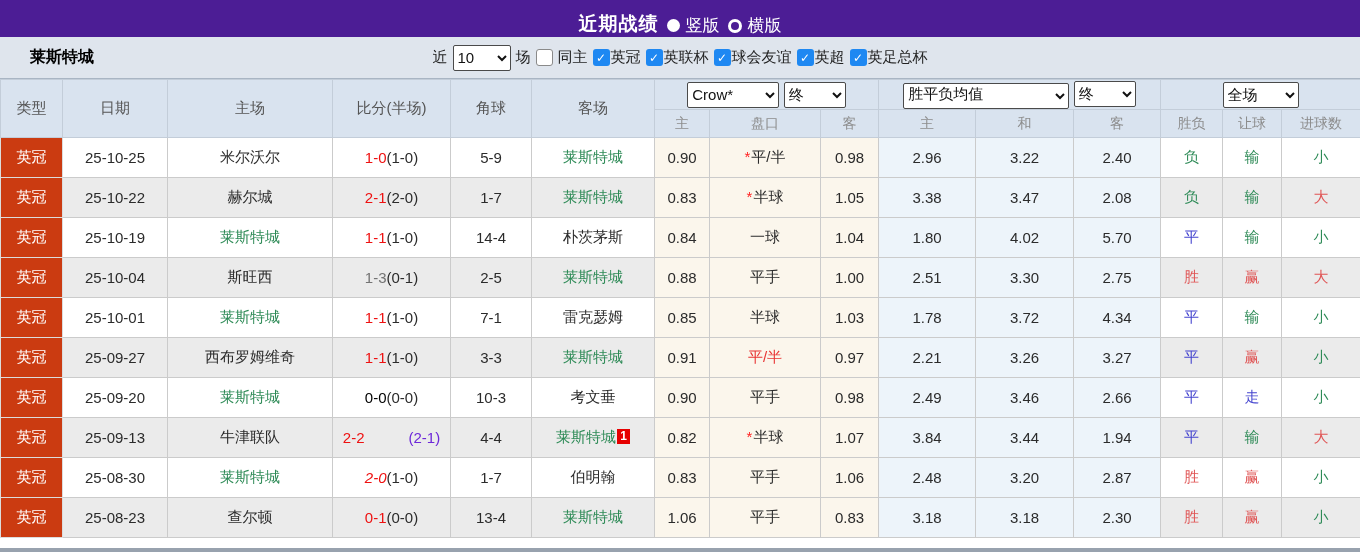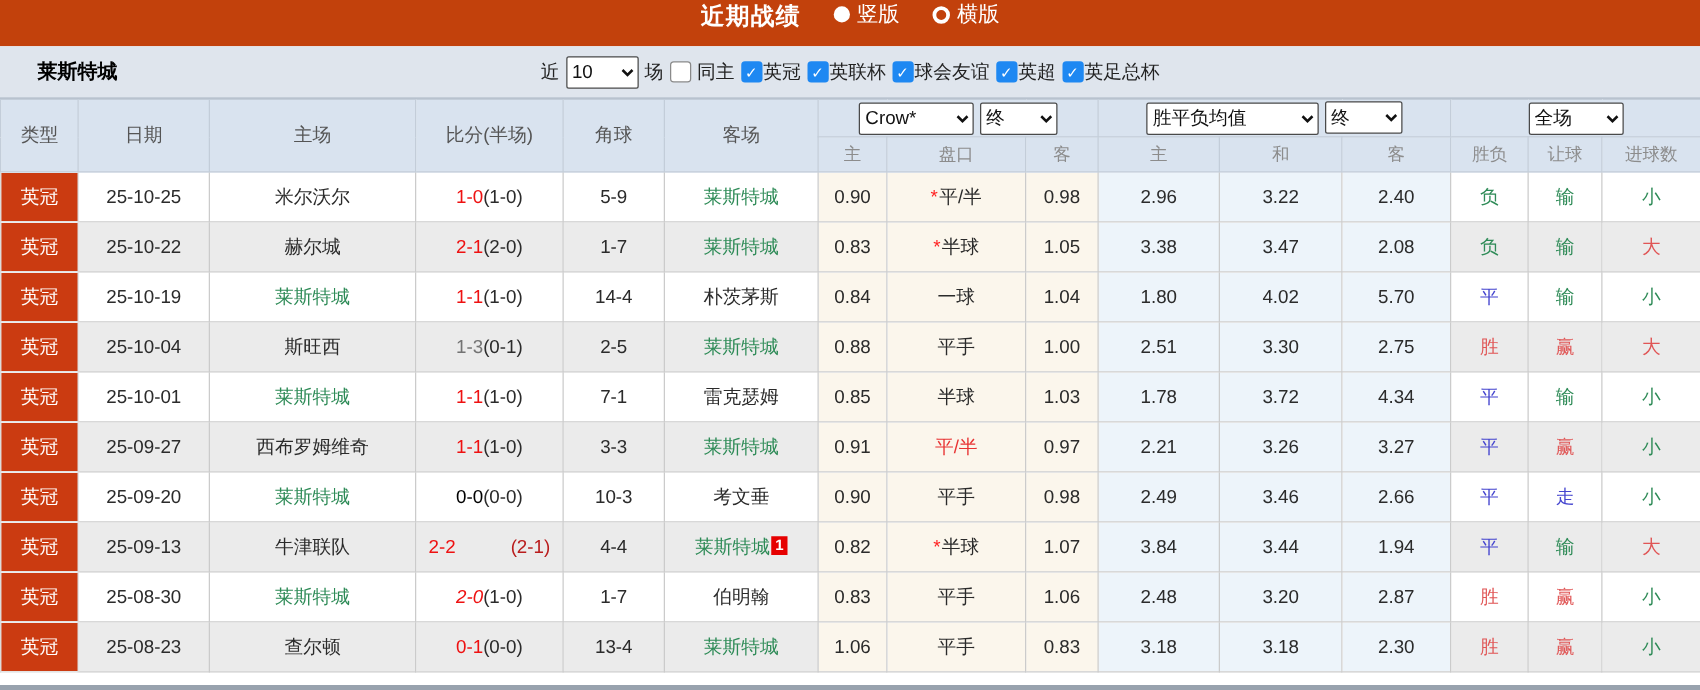--- a/index.html
+++ b/index.html
@@ -3,42 +3,42 @@
 <meta charset="utf-8">
 <style>
   * { box-sizing: border-box; }
   html,body { margin:0; padding:0; }
   body {
     width:1360px; height:552px; overflow:hidden; position:relative;
     font-family:"Liberation Sans","DejaVu Sans",sans-serif; background:#fff;
   }
   
   .titlebar {
-    height:37px; background:#c2410c; display:flex; align-items:flex-start;
-    justify-content:center; gap:26px;
+    height:37px; background:#4c1d95; display:flex; align-items:flex-end;
+    justify-content:center; gap:8px;
   }
   .title { color:#fff; font-size:19px; font-weight:bold; letter-spacing:1px; }
   .radio-opt { display:inline-flex; align-items:center; gap:6px; color:#fff; font-size:17px; cursor:pointer; }
   .radio-dot { width:13px; height:13px; border-radius:50%; background:#fff; display:inline-block; }
   .radio-ring { width:14px; height:14px; border-radius:50%; border:3px solid #fff; background:transparent; display:inline-block; }
   
   .filterbar {
     height:42px; background:#DFE5ED; border-bottom:1px solid #A9B5C3;
     position:relative; display:flex; align-items:center;
   }
   .team-name-label { position:absolute; left:30px; font-weight:bold; font-size:16px; color:#000; }
   .filters { margin:0 auto; display:flex; align-items:center; gap:5px; font-size:15px; color:#222; }
   select {
     background:#fff; border:1px solid #4a4a4a; border-radius:2px; height:26px;
     font-size:15px; font-family:inherit; color:#111;
   }
   .sel-recent { width:58px; }
   .sel-provider { width:92px; }
   .sel-final { width:62px; }
-  .sel-avg { width:138px;font-family:Liberation Mono, monospace; }
+  .sel-avg { width:166px;font-family:Liberation Mono, monospace; }
   .sel-scope { width:76px; }
   .cb {
     width:17px; height:17px; border-radius:3px; display:inline-flex;
     align-items:center; justify-content:center; cursor:pointer; flex:none;
   }
   .cb.checked { background:#1E88F2; color:#fff; font-size:12px; font-weight:bold; font-style:normal; }
   .cb.unchecked { background:#fff; border:1px solid #8a8a8a; }
   label.comp { display:inline-flex; align-items:center; cursor:pointer; gap:1px; }
   
   table { border-collapse:collapse; table-layout:fixed; width:1360px; }
@@ -275,21 +275,21 @@
         <td class="blue">3.46</td>
         <td class="blue">2.66</td>
         <td style="color: rgb(69, 69, 207);">平</td>
         <td style="color: rgb(69, 69, 207);">走</td>
         <td style="color: rgb(46, 139, 87);">小</td>
       </tr>
       <tr>
         <td class="league">英冠</td>
         <td>25-09-13</td>
         <td><span style="color: rgb(43, 43, 43);">牛津联队</span></td>
-        <td><span style="color: rgb(238, 17, 17);">2-2</span><span style="color: #b91c1c; margin-left: 44px;">(2-1)</span></td>
+        <td><span style="color: rgb(238, 17, 17);">2-2</span><span style="color: #6d28d9; margin-left: 44px;">(2-1)</span></td>
         <td>4-4</td>
         <td><span style="color: rgb(46, 139, 87);">莱斯特城</span><span class="badge">1</span></td>
         <td class="cream">0.82</td>
         <td class="cream"><span class="star" style="color: rgb(255, 34, 34);">*</span><span style="color: rgb(43, 43, 43);">半球</span></td>
         <td class="cream">1.07</td>
         <td class="blue">3.84</td>
         <td class="blue">3.44</td>
         <td class="blue">1.94</td>
         <td style="color: rgb(69, 69, 207);">平</td>
         <td style="color: rgb(46, 139, 87);">输</td>

